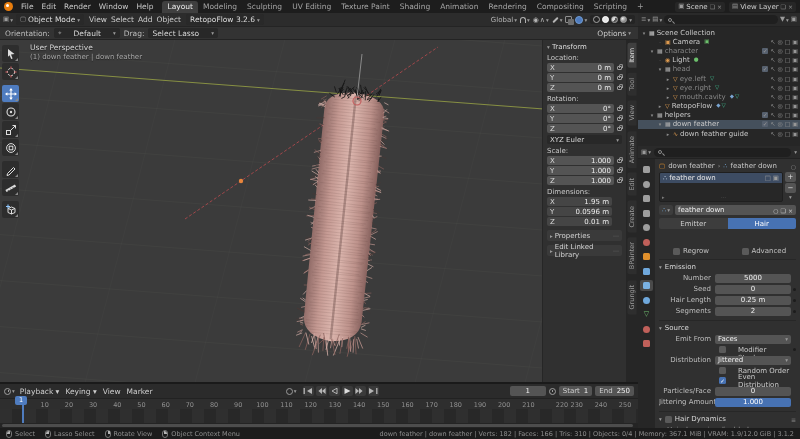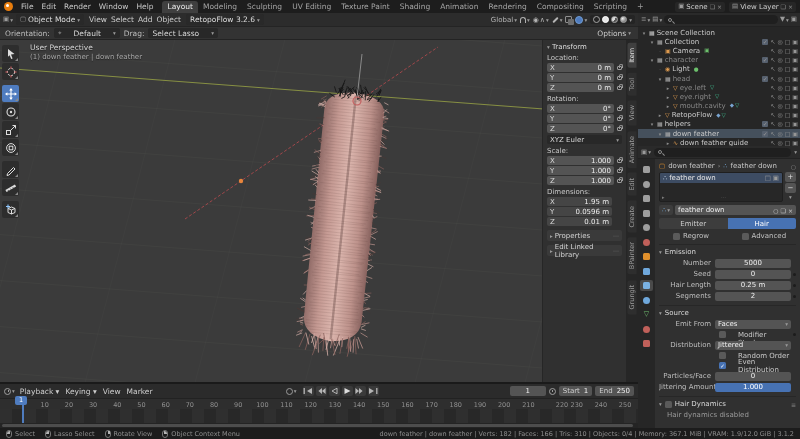--- a/index.html
+++ b/index.html
@@ -114,21 +114,21 @@
   .slotrow .ri{margin-left:auto;display:flex;gap:2px}
   .slotfoot{position:absolute;left:2px;bottom:1px;color:#7c7c7c;font-size:5px}
   .slotgrip{position:absolute;left:50%;bottom:1px;color:#6a6a6a;font-size:5px}
   .slotbtns{width:11px;display:flex;flex-direction:column;gap:1px}
   .sbtn{height:10px;background:#545454;border-radius:2px;display:flex;align-items:center;justify-content:center;color:#e0e0e0;font-size:7px;line-height:1}
   .sbtn.carety{background:none;color:#9a9a9a;font-size:5.5px;height:7px}
   .namerow{display:flex;align-items:center;gap:2px;margin-bottom:3px}
   .nm-ic{width:14px;height:10px;background:#3d3d3d;border-radius:2px;display:flex;align-items:center;justify-content:center;gap:1px;flex:none}
   .nm-f{flex:1;height:10px;background:#545454;border-radius:2px;display:flex;align-items:center;gap:2px;padding:0 3px;color:#f0f0f0}
   .nm-f .ri{margin-left:auto;display:flex;gap:2px;color:#c9c9c9;font-size:6px}
-  .seg{display:flex;height:11px;border-radius:2px;overflow:hidden;margin-bottom:3px}
+  .seg{display:flex;height:11px;border-radius:2px;overflow:hidden;margin-bottom:18px}
   .seg div{flex:1;display:flex;align-items:center;justify-content:center;background:#3d3d3d;color:#cfcfcf}
   .seg div.on{background:#4772b3;color:#ffffff}
   .cbrow2{display:flex;margin-bottom:3px}
   .cbrow2 .half{flex:1;display:flex;align-items:center;gap:3px}
   .cb{width:7px;height:7px;border-radius:1.5px;background:#5a5a5a;display:inline-flex;align-items:center;justify-content:center;color:#fff;font-size:5.5px;flex:none}
   .cb.on{background:#4772b3}
   .sect{display:flex;align-items:center;gap:3px;color:#dadada;margin:4px 0 2px;border-top:1px solid #272727;padding-top:3px}
   .sect .cr{font-size:5.5px;color:#9a9a9a}
   .sect .menu3{margin-left:auto;color:#8a8a8a;font-size:6px}
   .prow{display:flex;align-items:center;height:10px;margin-bottom:1px}
@@ -836,32 +836,20 @@
         <span class="caret">▾</span>
       </span>
     <span class="glyph">▣</span>
   </div>
   <div class="outliner" id="outliner-tree">
       <div class="orow" style="padding-left: 3px;">
         <span class="cr">▾</span>
         <span class="oic" style="color: rgb(201, 201, 201);">▦</span>
         <span class="olbl">Scene Collection</span>
       </div>
-      <div class="orow" style="padding-left: 11px;">
-        <span class="cr">▾</span>
-        <span class="oic" style="color: rgb(173, 173, 173);">▦</span>
-        <span class="olbl">Collection</span>
-        <span class="tgl">
-          <span class="ocb">✓</span>
-          <span>↖</span>
-          <span>◎</span>
-          <span>□</span>
-          <span>▣</span>
-        </span>
-      </div>
       <div class="orow" style="padding-left: 19px;">
         <span class="cr">·</span>
         <span class="oic" style="color: rgb(222, 154, 78);">▣</span>
         <span class="olbl">Camera</span>
         <span class="extras">
           <span style="color: rgb(108, 192, 108);">▣</span>
         </span>
         <span class="tgl">
           <span>↖</span>
           <span>◎</span>

